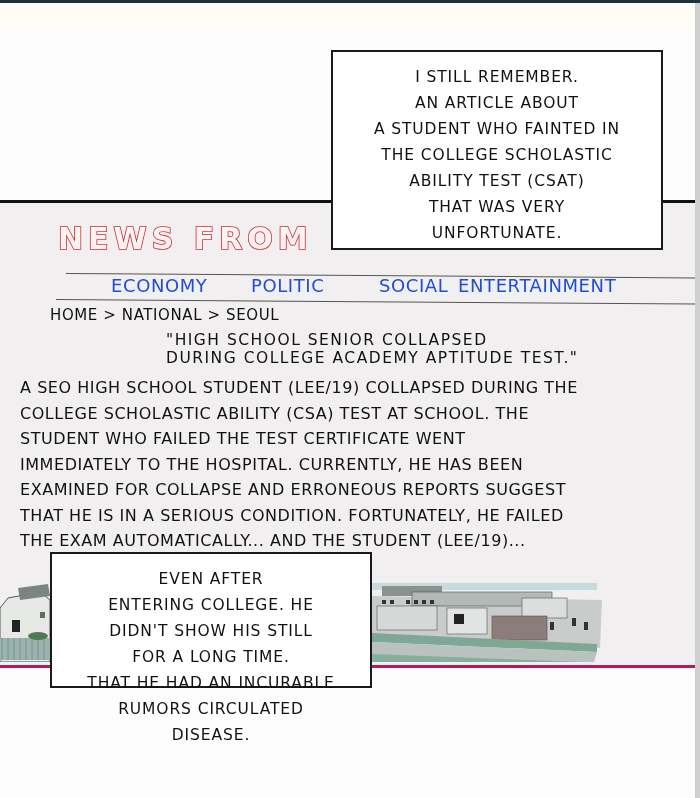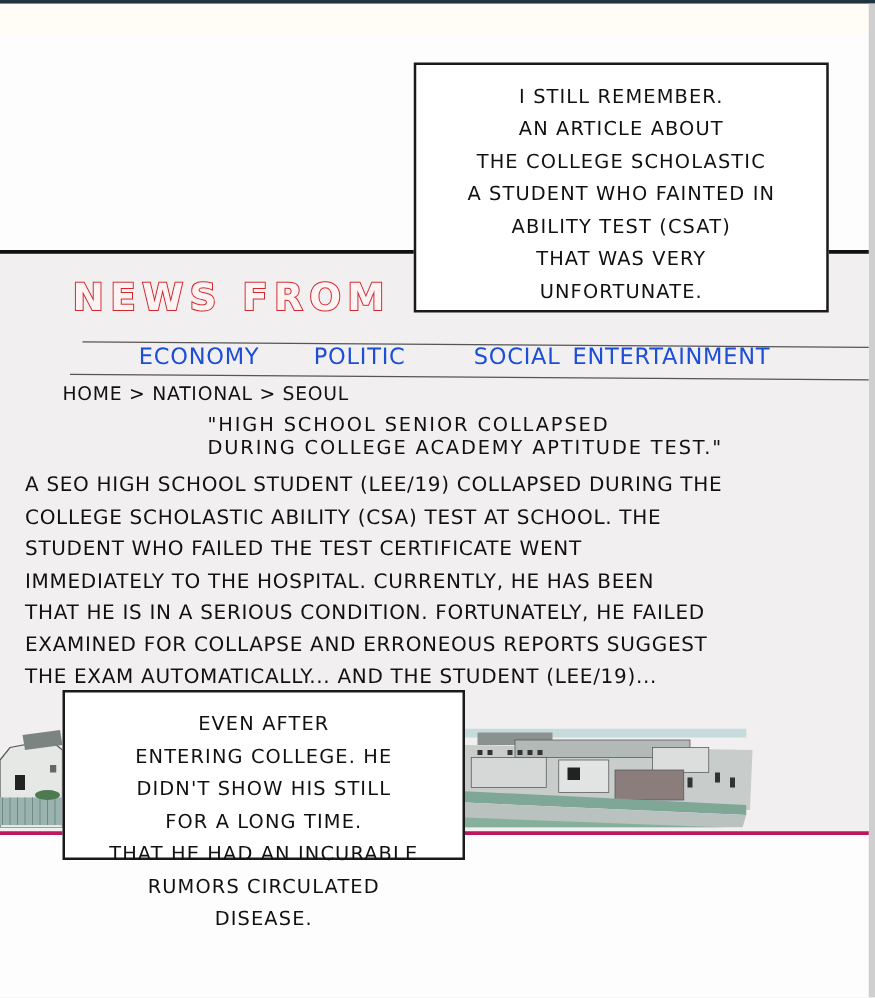--- a/index.html
+++ b/index.html
@@ -106,22 +106,22 @@
   <div class="headline">
     <div>"HIGH SCHOOL SENIOR COLLAPSED</div>
     <div>DURING COLLEGE ACADEMY APTITUDE TEST."</div>
   </div>
 
   <div class="article">
     <div>A SEO HIGH SCHOOL STUDENT (LEE/19) COLLAPSED DURING THE</div>
     <div>COLLEGE SCHOLASTIC ABILITY (CSA) TEST AT SCHOOL. THE</div>
     <div>STUDENT WHO FAILED THE TEST CERTIFICATE WENT</div>
     <div>IMMEDIATELY TO THE HOSPITAL. CURRENTLY, HE HAS BEEN</div>
+    <div>EXAMINED FOR COLLAPSE AND ERRONEOUS REPORTS SUGGEST</div>
     <div>THAT HE IS IN A SERIOUS CONDITION. FORTUNATELY, HE FAILED</div>
-    <div>EXAMINED FOR COLLAPSE AND ERRONEOUS REPORTS SUGGEST</div>
     <div>THE EXAM AUTOMATICALLY... AND THE STUDENT (LEE/19)...</div>
   </div>
 
   <svg class="bld-left" viewBox="0 0 55 84">
     <polygon points="8,20 40,14 50,22 50,84 0,84 0,30" fill="#e6e8e6" stroke="#555" stroke-width="1"></polygon>
     <polygon points="18,10 48,6 50,18 20,22" fill="#7c8482"></polygon>
     <rect x="12" y="42" width="8" height="12" fill="#222"></rect>
     <rect x="40" y="34" width="5" height="6" fill="#666"></rect>
     <rect x="0" y="60" width="50" height="22" fill="#9bb3ae"></rect>
     <g stroke="#6f8a86" stroke-width="0.8">
@@ -160,22 +160,22 @@
     </g>
     <polygon points="0,55 225,66 225,74 0,64" fill="#7fa796"></polygon>
     <polygon points="0,64 225,74 222,84 0,84" fill="#b9c2bf"></polygon>
     <polygon points="0,76 210,84 0,84" fill="#86b09c"></polygon>
   </svg>
 </div>
 
 <div class="caption caption-top">
   <div>I STILL REMEMBER.</div>
   <div>AN ARTICLE ABOUT</div>
+  <div>A STUDENT WHO FAINTED IN</div>
   <div>THE COLLEGE SCHOLASTIC</div>
-  <div>A STUDENT WHO FAINTED IN</div>
   <div>ABILITY TEST (CSAT)</div>
   <div>THAT WAS VERY</div>
   <div>UNFORTUNATE.</div>
 </div>
 
 <div class="caption caption-bottom">
   <div>EVEN AFTER</div>
   <div>ENTERING COLLEGE. HE</div>
   <div>DIDN'T SHOW HIS STILL</div>
   <div>FOR A LONG TIME.</div>

